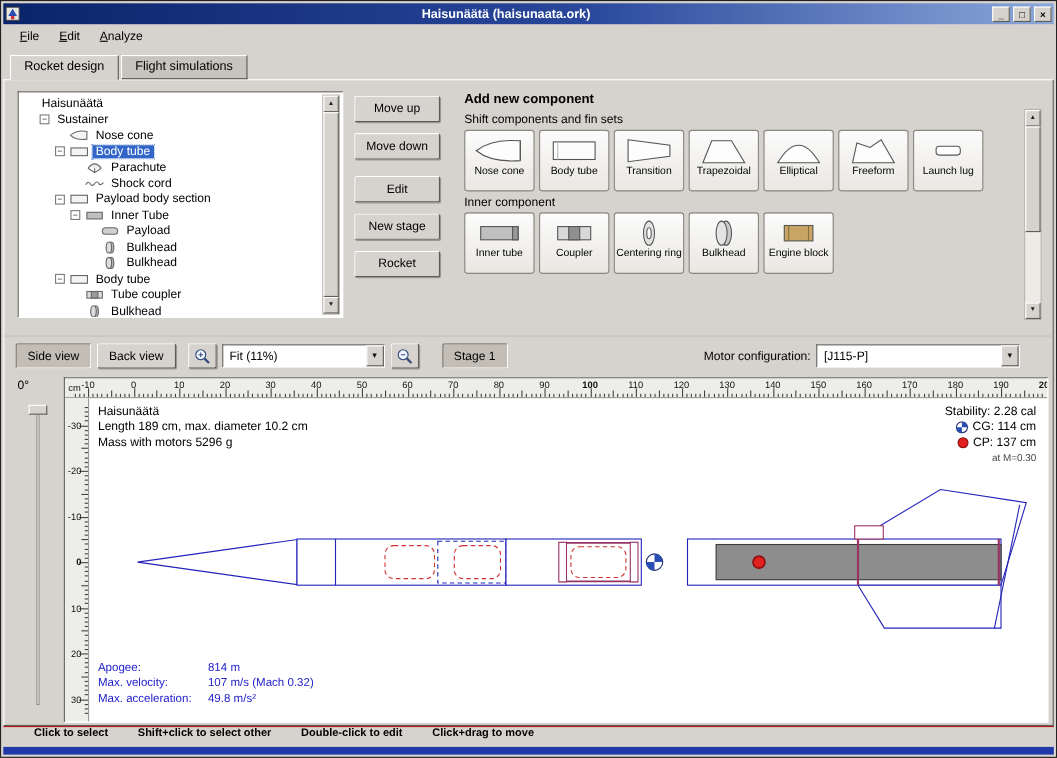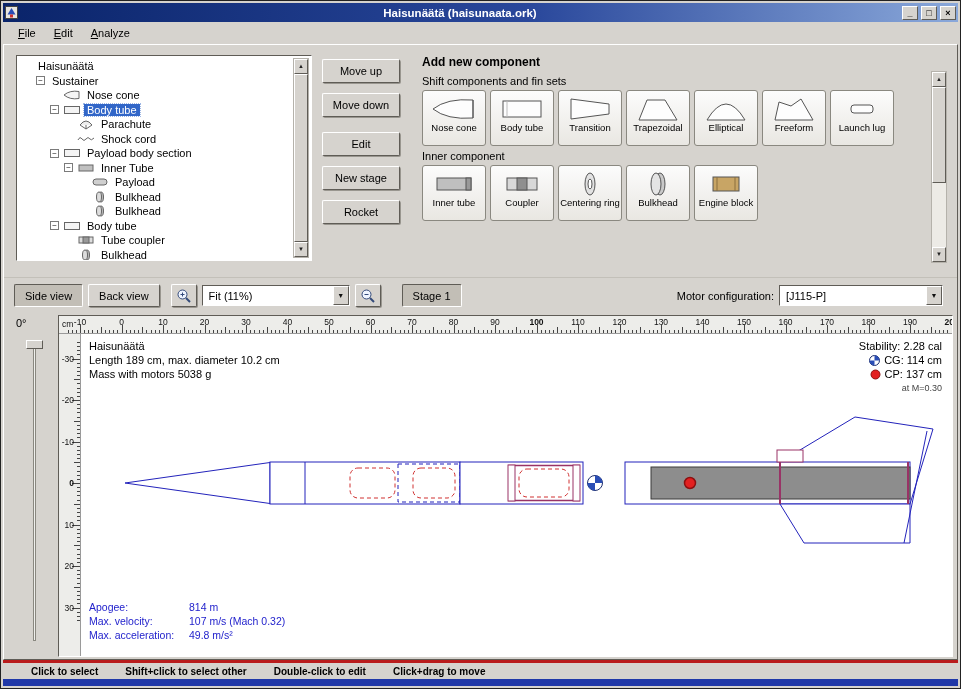--- a/index.html
+++ b/index.html
@@ -76,21 +76,21 @@
 .bold{font-weight:bold}
 .drawing{position:absolute;left:22px;top:18px;right:0;bottom:0;overflow:hidden}
 .info-block{position:absolute;left:8px;top:5px;font-size:11px;line-height:14px;color:#000}
 .stab-block{position:absolute;right:10px;top:5px;text-align:right;font-size:11px;line-height:14px;color:#000}
 .leg-row{display:flex;justify-content:flex-end;align-items:center;gap:4px}
 .mach-note{font-size:9px;color:#444}
 .flight-block{position:absolute;left:8px;bottom:14px;color:#2222cc;font-size:10.5px;line-height:14px}
 .flight-row{display:flex}
 .flight-label{width:100px}
 
-.statusbar{flex:0 0 19px;border-top:3px solid #b91c1c;display:flex;align-items:center;padding-left:28px;font-size:10px;font-weight:bold;color:#000}
+.statusbar{flex:0 0 19px;border-top:1px solid #b91c1c;display:flex;padding-left:28px;font-size:10px;font-weight:bold;color:#000}
 .hint{margin-right:27px}
 .bluestrip{flex:0 0 7px;background:#2038a8}
 u{text-decoration:underline}
 </style>
 </head>
 <body>
 
 <div class="window">
 
   <div class="titlebar">
@@ -106,20 +106,24 @@
     <span class="win-btn">□</span>
     <span class="win-btn">×</span>
   </div>
 
   <div class="menubar" id="menubar">
       <div class="menu-item"><u>F</u>ile</div>
       <div class="menu-item"><u>E</u>dit</div>
       <div class="menu-item"><u>A</u>nalyze</div>
     </div>
 
+  <div class="tabrow" id="tabrow">
+      <div class="tab active">Rocket design</div>
+      <div class="tab">Flight simulations</div>
+    </div>
 
   <div class="mainpanel">
 
     <div class="design-top">
       <div class="tree-wrap">
         <div id="tree">
             <div class="tree-row" style="padding-left: 2px;">
               <span class="expander hidden"></span>
               <span class="tree-label">Haisunäätä</span>
             </div>
@@ -397,21 +401,21 @@
         <span style="display:inline-flex">
             <svg width="16" height="16">
               <circle cx="6.5" cy="6.5" r="4.5" fill="#eef4ff" stroke="#334a7a"></circle>
               <line x1="10" y1="10" x2="14" y2="14" stroke="#334a7a" stroke-width="2"></line>
               <line x1="4.5" y1="6.5" x2="8.5" y2="6.5" stroke="#334a7a"></line>
             </svg>
           </span>
       </button>
       <button class="btn toggled stage-btn">Stage 1</button>
       <span class="motor-label">Motor configuration:</span>
-      <div class="combo" style="width:164px;margin-right:4px">
+      <div class="combo" style="width:185px;margin-right:20px">
         <span class="combo-text">[J115-P]</span>
         <span class="combo-arrow">▼</span>
       </div>
     </div>
 
     <div class="view-area">
       <div class="rot-col">
         <div class="rot-label">0°</div>
         <div class="rot-track"></div>
         <div class="rot-thumb"></div>
@@ -758,21 +762,21 @@
             <g>
               <circle cx="514" cy="149" r="7.5" fill="#fff" stroke="#1d2e6e"></circle>
               <path d="M514 149 L514 141.5 A7.5 7.5 0 0 1 521.5 149 Z" fill="#2a4db5"></path>
               <path d="M514 149 L514 156.5 A7.5 7.5 0 0 1 506.5 149 Z" fill="#2a4db5"></path>
             </g>
             <circle cx="609" cy="149" r="5.5" fill="#e32020" stroke="#8c1010" stroke-width="1.5"></circle>
           </svg>
           <div class="info-block">
             <div>Haisunäätä</div>
             <div>Length 189 cm, max. diameter 10.2 cm</div>
-            <div>Mass with motors 5038 g</div>
+            <div>Mass with motors 5296 g</div>
           </div>
           <div class="stab-block">
             <div>Stability: 2.28 cal</div>
             <div class="leg-row">
               <span style="display:inline-flex">
                   <svg width="11" height="11">
                     <circle cx="5.5" cy="5.5" r="5" fill="#fff" stroke="#1d2e6e"></circle>
                     <path d="M5.5 5.5 L5.5 0.5 A5 5 0 0 1 10.5 5.5 Z" fill="#2a4db5"></path>
                     <path d="M5.5 5.5 L5.5 10.5 A5 5 0 0 1 0.5 5.5 Z" fill="#2a4db5"></path>
                   </svg>

